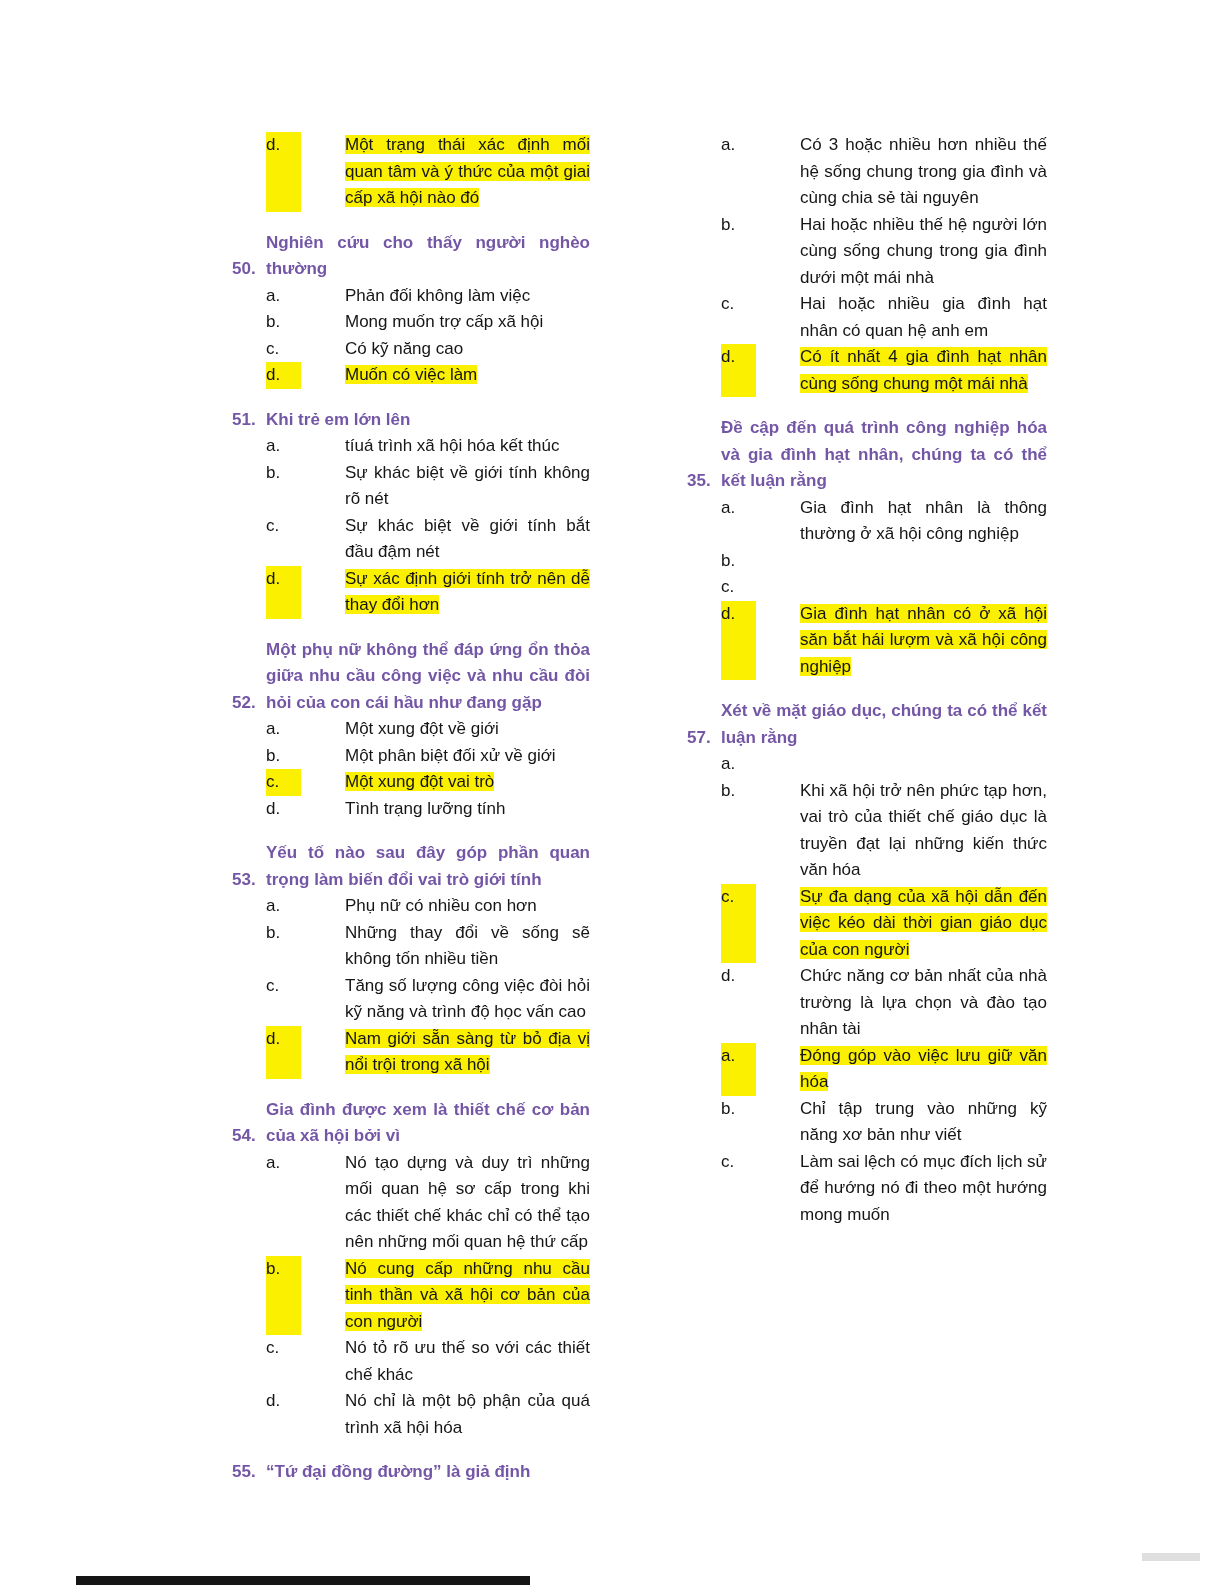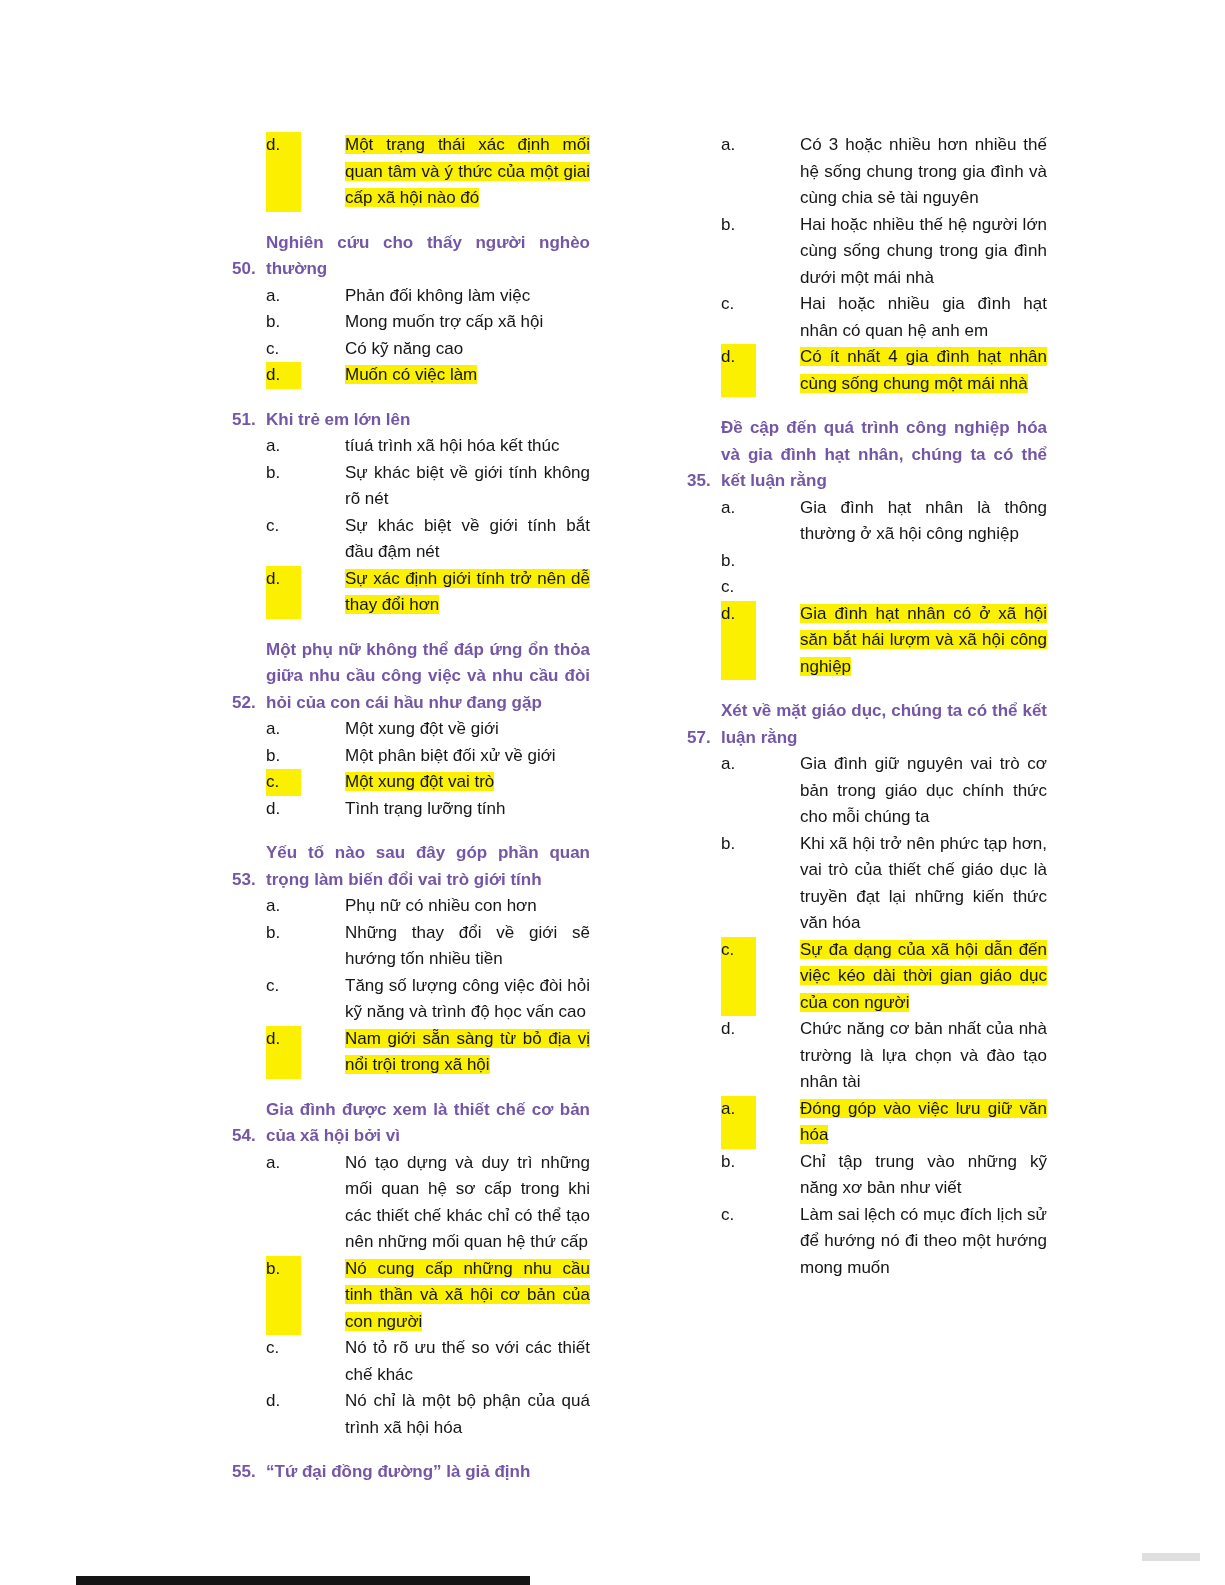--- a/index.html
+++ b/index.html
@@ -130,21 +130,21 @@
       <div class="question">
         <span class="qnum">53.</span>
         <span class="qtitle">Yếu tố nào sau đây góp phần quan trọng làm biến đổi vai trò giới tính</span>
       </div>
       <div class="option">
         <span class="oletter">a.</span>
         <div class="otext"><span class="txt">Phụ nữ có nhiều con hơn</span></div>
       </div>
       <div class="option">
         <span class="oletter">b.</span>
-        <div class="otext"><span class="txt">Những thay đổi về giới sẽ hướng tốn nhiều tiền</span></div>
+        <div class="otext"><span class="txt">Những thay đổi về sống sẽ không tốn nhiều tiền</span></div>
       </div>
       <div class="option">
         <span class="oletter">c.</span>
         <div class="otext"><span class="txt">Tăng số lượng công việc đòi hỏi kỹ năng và trình độ học vấn cao</span></div>
       </div>
       <div class="option hl">
         <span class="oletter">d.</span>
         <div class="otext"><span class="txt">Nam giới sẵn sàng từ bỏ địa vị nổi trội trong xã hội</span></div>
       </div>
       <div class="question">
@@ -206,21 +206,20 @@
       <div class="option hl">
         <span class="oletter">d.</span>
         <div class="otext"><span class="txt">Gia đình hạt nhân có ở xã hội săn bắt hái lượm và xã hội công nghiệp</span></div>
       </div>
       <div class="question">
         <span class="qnum">57.</span>
         <span class="qtitle">Xét về mặt giáo dục, chúng ta có thể kết luận rằng</span>
       </div>
       <div class="option">
         <span class="oletter">a.</span>
-        <div class="otext"><span class="txt">Gia đình giữ nguyên vai trò cơ bản trong giáo dục chính thức cho mỗi chúng ta</span></div>
       </div>
       <div class="option">
         <span class="oletter">b.</span>
         <div class="otext"><span class="txt">Khi xã hội trở nên phức tạp hơn, vai trò của thiết chế giáo dục là truyền đạt lại những kiến thức văn hóa</span></div>
       </div>
       <div class="option hl">
         <span class="oletter">c.</span>
         <div class="otext"><span class="txt">Sự đa dạng của xã hội dẫn đến việc kéo dài thời gian giáo dục của con người</span></div>
       </div>
       <div class="option">

